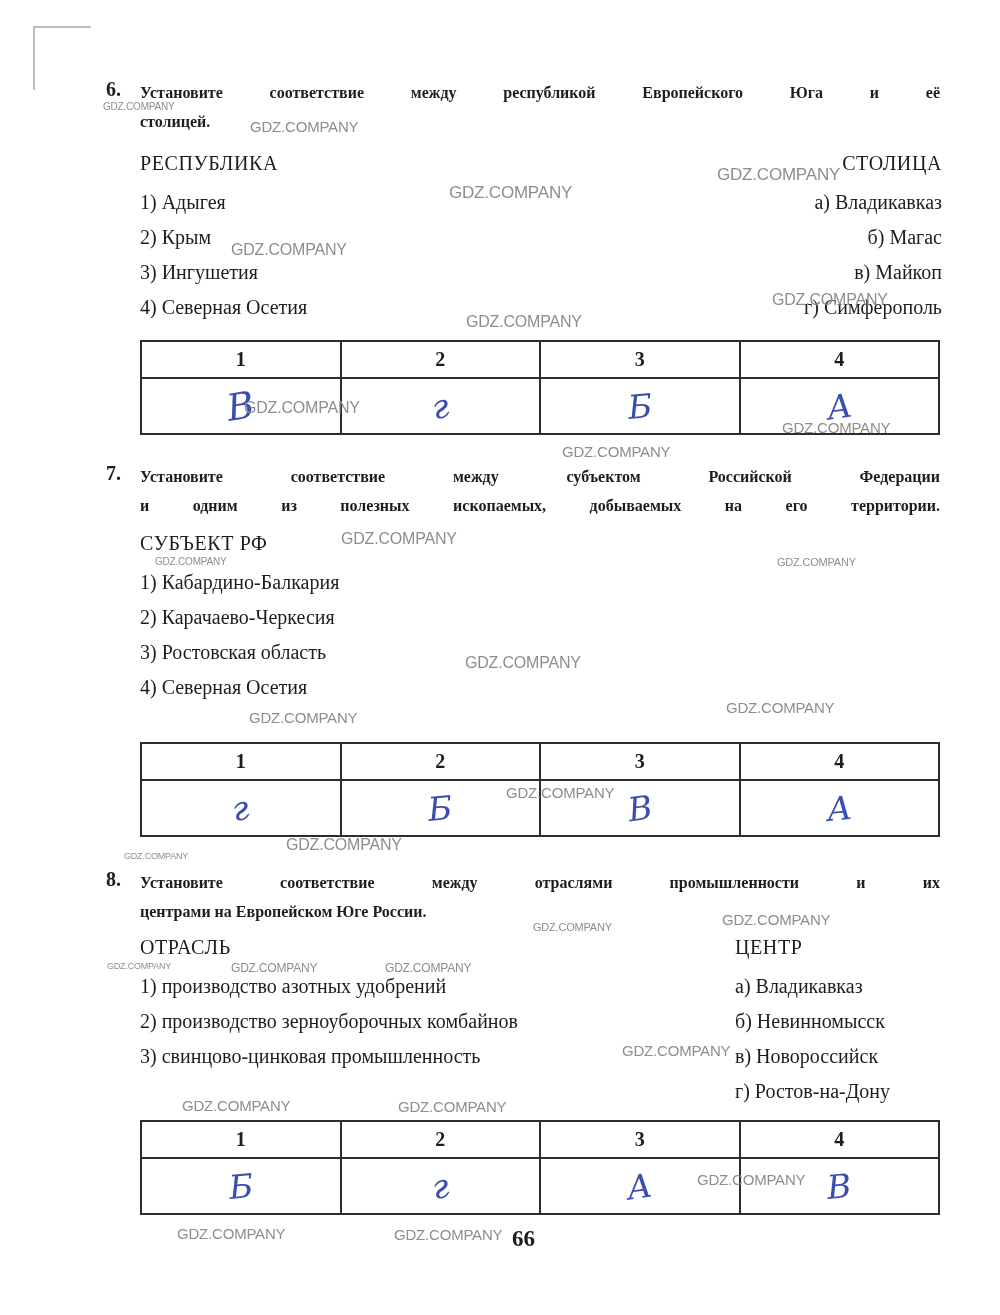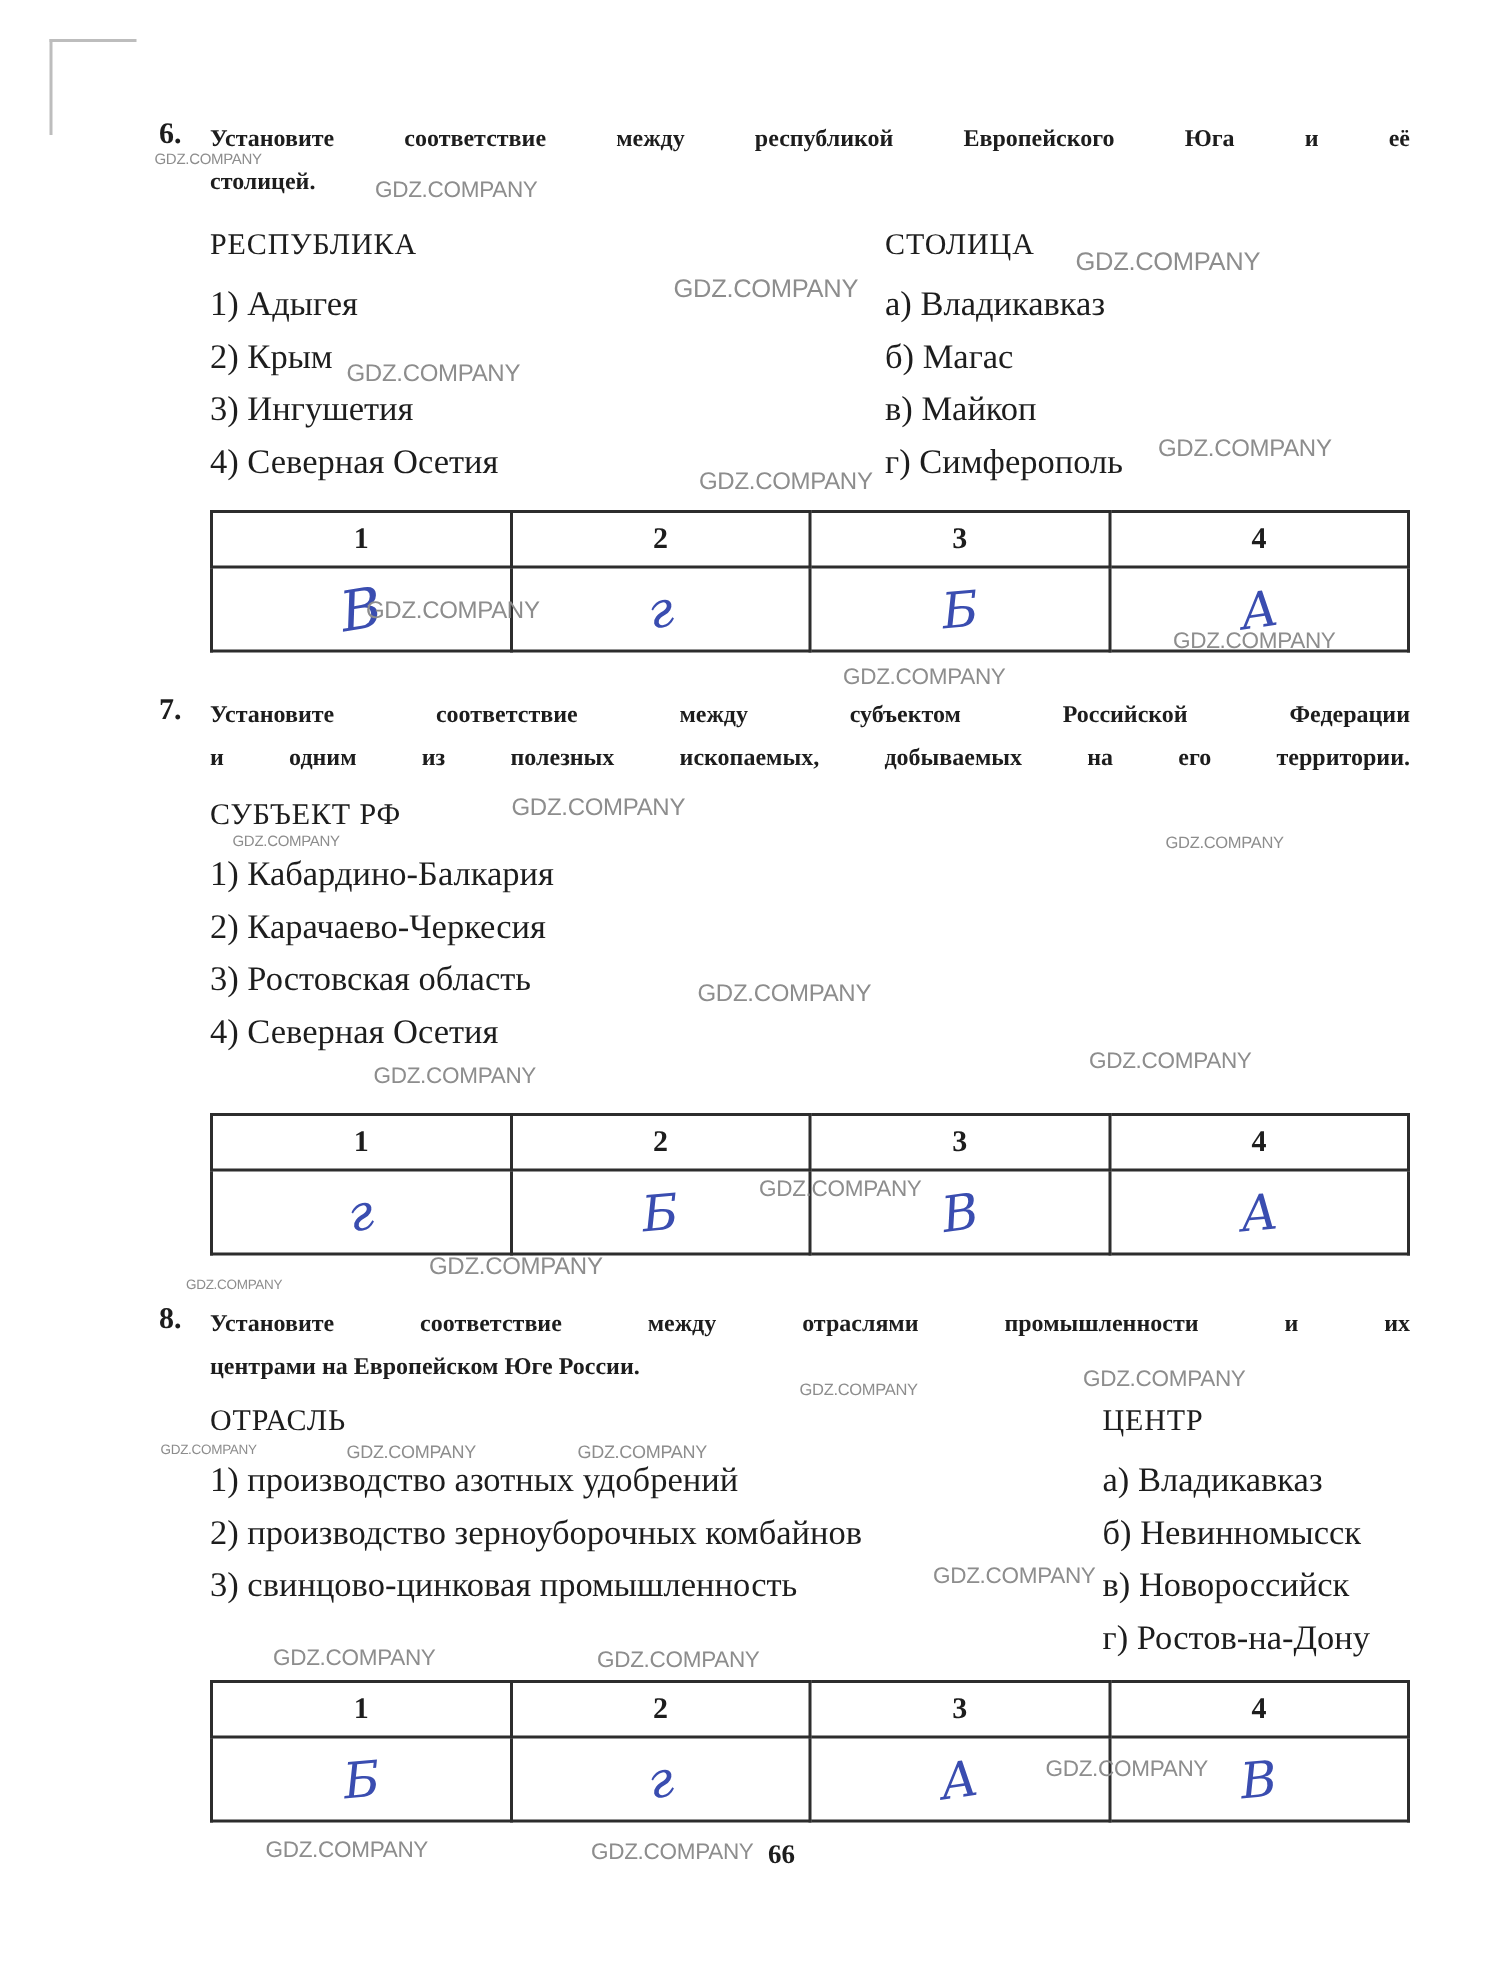--- a/index.html
+++ b/index.html
@@ -20,26 +20,26 @@
   .stmt .jline{text-align:justify;text-align-last:justify;}
   .stmt .nline{text-align:left;}
 
   .cols{position:relative;}
   #task6 .cols{margin-top:16px;height:176px;}
   #task7 .cols{margin-top:12px;height:196px;}
   #task8 .cols{margin-top:10px;height:172px;}
 
   .col{position:absolute;top:0;}
   #task6 .col-l,#task7 .col-l{left:0;width:440px;}
-  #task6 .col-r,#task7 .col-r{left:450px;width:352px;}
+  #task6 .col-r,#task7 .col-r{left:450px;width:352px;text-align:right;}
   #task8 .col-l{left:0;width:570px;}
   #task8 .col-r{left:595px;width:210px;}
 
   .col-title{font-size:20px;letter-spacing:0.6px;margin-bottom:10px;}
-  .item{font-size:23px;line-height:35px;padding-left:30px;text-indent:-30px;}
+  .item{font-size:20px;line-height:35px;padding-left:30px;text-indent:-30px;}
 
   .anstable{border-collapse:collapse;table-layout:fixed;width:800px;}
   #task6 .anstable{margin-top:12px;}
   #task7 .anstable{margin-top:14px;}
   #task8 .anstable{margin-top:12px;}
   .anstable th,.anstable td{border:2px solid #2d2d2d;}
   .anstable th{font-size:20px;font-weight:700;padding:6px 0;text-align:center;}
   .anstable td{height:52px;text-align:center;vertical-align:middle;}
 
   .ink{
@@ -49,21 +49,21 @@
   .r1{transform:rotate(-9deg);font-size:37px;}
   .r2{transform:rotate(-12deg);}
   .r3{transform:rotate(-5deg);}
   .r4{transform:rotate(-8deg);}
 
   .wm{
     position:absolute;font-family:"Liberation Sans", sans-serif;
     color:#8d8d8d;white-space:nowrap;z-index:5;letter-spacing:-0.2px;
   }
 
-  .pageno{position:absolute;left:512px;top:1226px;font-size:18px;font-weight:700;}
+  .pageno{position:absolute;left:512px;top:1226px;font-size:23px;font-weight:700;}
 </style>
 </head>
 <body>
 
 <div class="scan-edge-v"></div>
 <div class="scan-edge-h"></div>
 
 <div class="section" id="task6">
   <div class="tasknum">6.</div>
   <div class="stmt">

